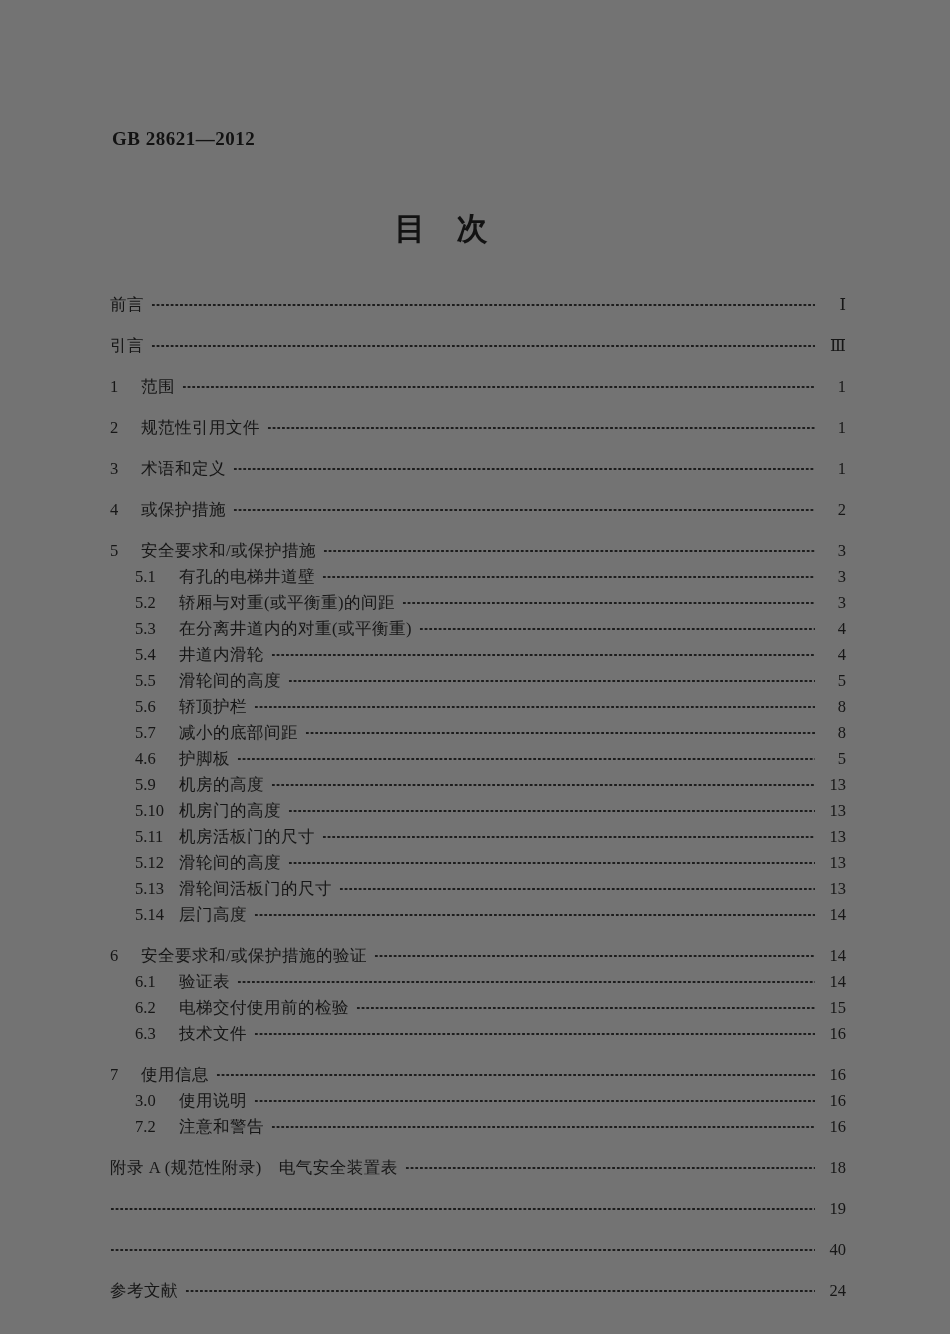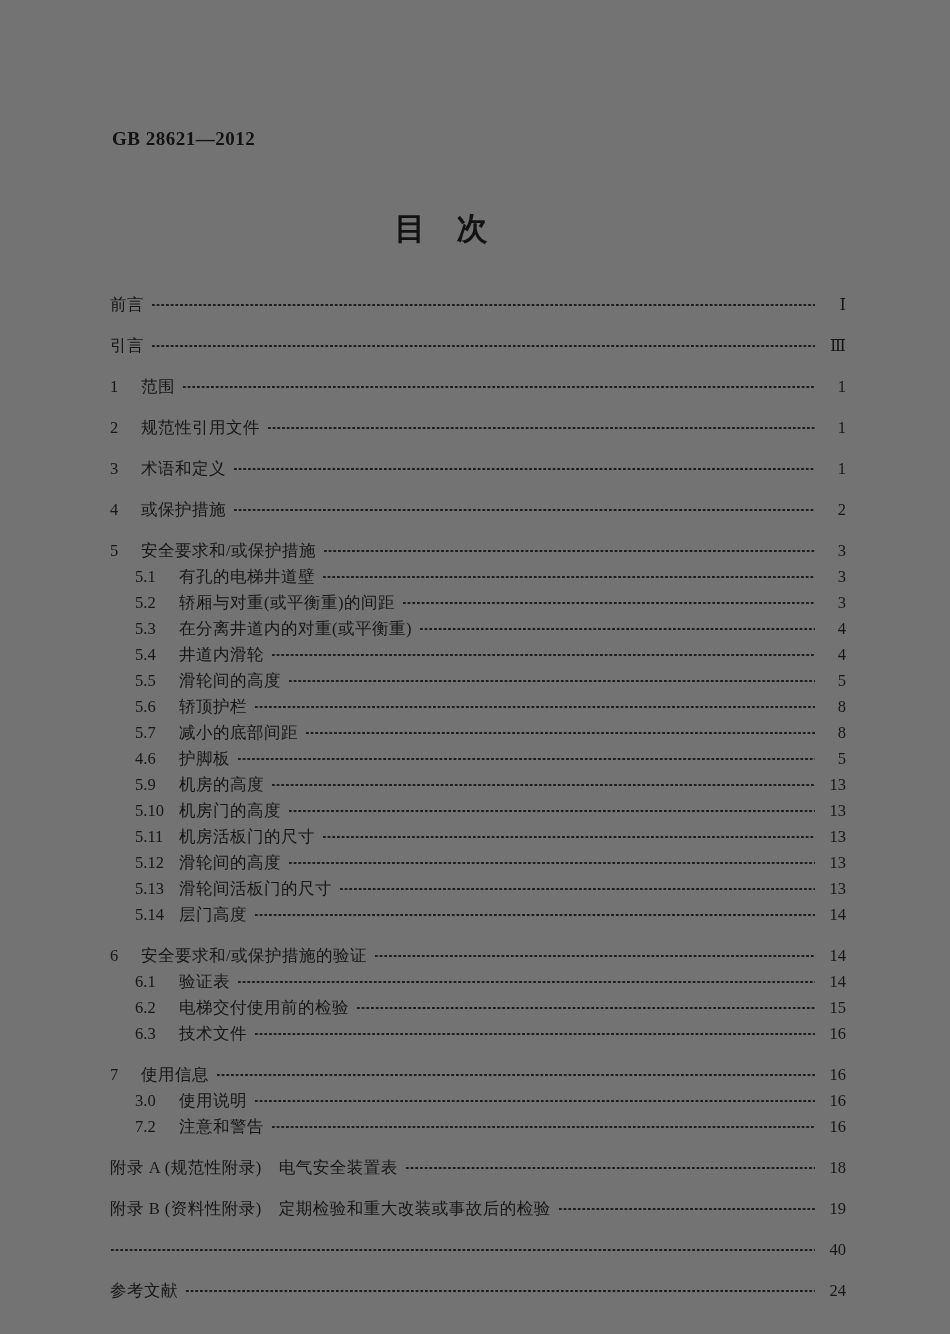--- a/index.html
+++ b/index.html
@@ -288,21 +288,20 @@
         <span class="pg">16</span>
       </div>
 
     <div class="row lvl0">
         <span class="ttl">附录 A (规范性附录)　电气安全装置表</span>
         <span class="leader"></span>
         <span class="pg">18</span>
       </div>
 
     <div class="row lvl0">
-        <span class="ttl">附录 B (资料性附录)　定期检验和重大改装或事故后的检验</span>
         <span class="leader"></span>
         <span class="pg">19</span>
       </div>
 
     <div class="row lvl0">
         <span class="leader"></span>
         <span class="pg">40</span>
       </div>
 
     <div class="row lvl0">

